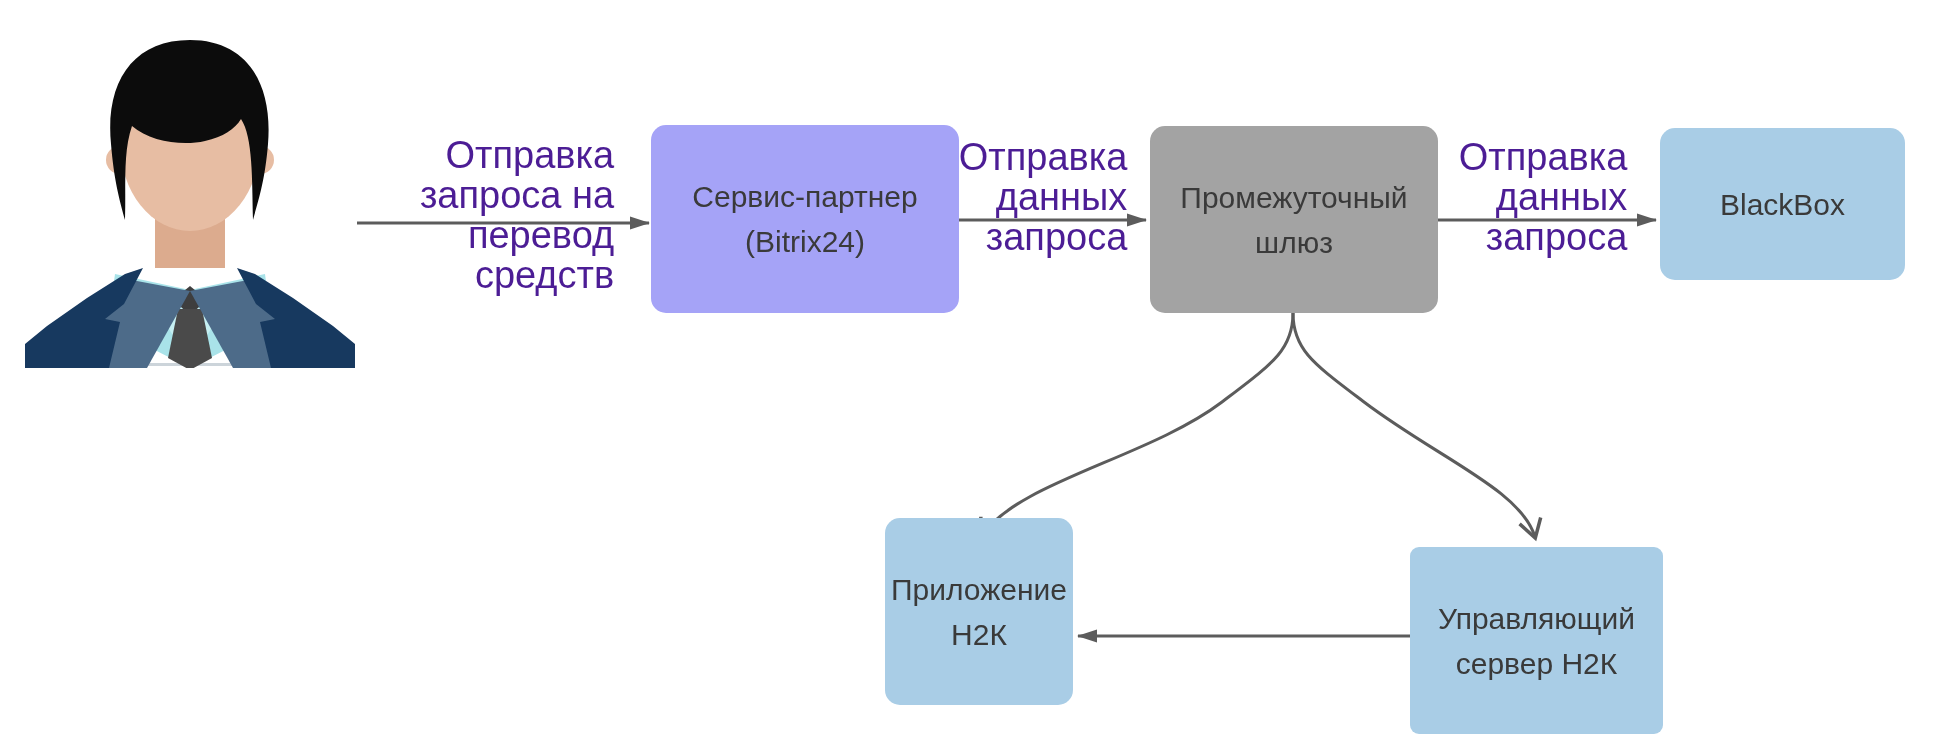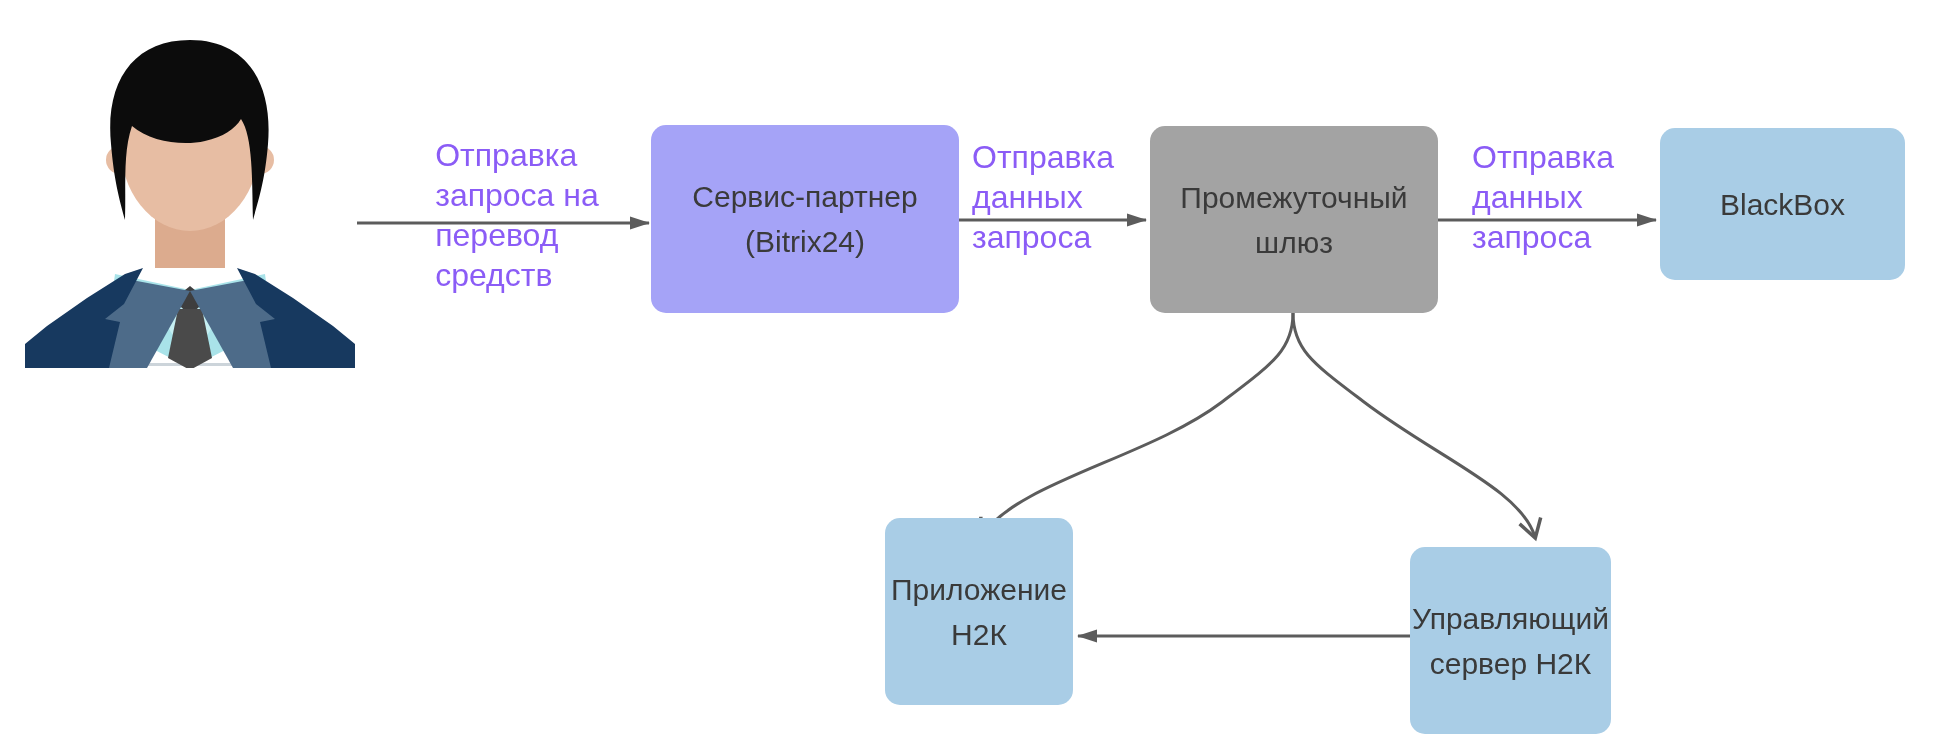--- a/index.html
+++ b/index.html
@@ -8,21 +8,21 @@
     font-family:"Liberation Sans","DejaVu Sans",sans-serif;overflow:hidden;
   }
   .node{
     position:absolute;border-radius:15px;
     display:flex;align-items:center;justify-content:center;
     text-align:center;color:#3a3a3a;font-size:30px;line-height:45px;
     white-space:pre;
   }
   .edge-label{
     position:absolute;transform:translate(-50%,-50%);
-    text-align:left;color:#8b5cf6;font-size:32px;line-height:40px;
+    text-align:right;color:#4c1d95;font-size:38px;line-height:40px;
     white-space:pre;
   }
   #arrow-layer{position:absolute;left:0;top:0;}
   #avatar{position:absolute;left:25px;top:28px;}
 </style>
 </head>
 <body>
 
 <div id="canvas">
 
@@ -68,21 +68,21 @@
 (Bitrix24)</div>
 
   <div class="node" style="left: 1150px; top: 126px; width: 288px; height: 187px; background: #a3a3a3;">Промежуточный
 шлюз</div>
 
   <div class="node" style="left: 1660px; top: 128px; width: 245px; height: 152px; background: rgb(169, 205, 230);">BlackBox</div>
 
   <div class="node" style="left: 885px; top: 518px; width: 188px; height: 187px; background: rgb(169, 205, 230);">Приложение
 Н2К</div>
 
-  <div class="node" style="left: 1410px; top: 547px; width: 201px; height: 187px; background: rgb(169, 205, 230);">Управляющий
+  <div class="node" style="left: 1410px; top: 547px; width: 253px; height: 187px; background: rgb(169, 205, 230); border-radius: 9px;">Управляющий
 сервер Н2К</div>
 
   <div class="edge-label" style="left:517px;top:215px;">Отправка
 запроса на
 перевод
 средств</div>
 
   <div class="edge-label" style="left:1043px;top:197px;">Отправка
 данных
 запроса</div>

